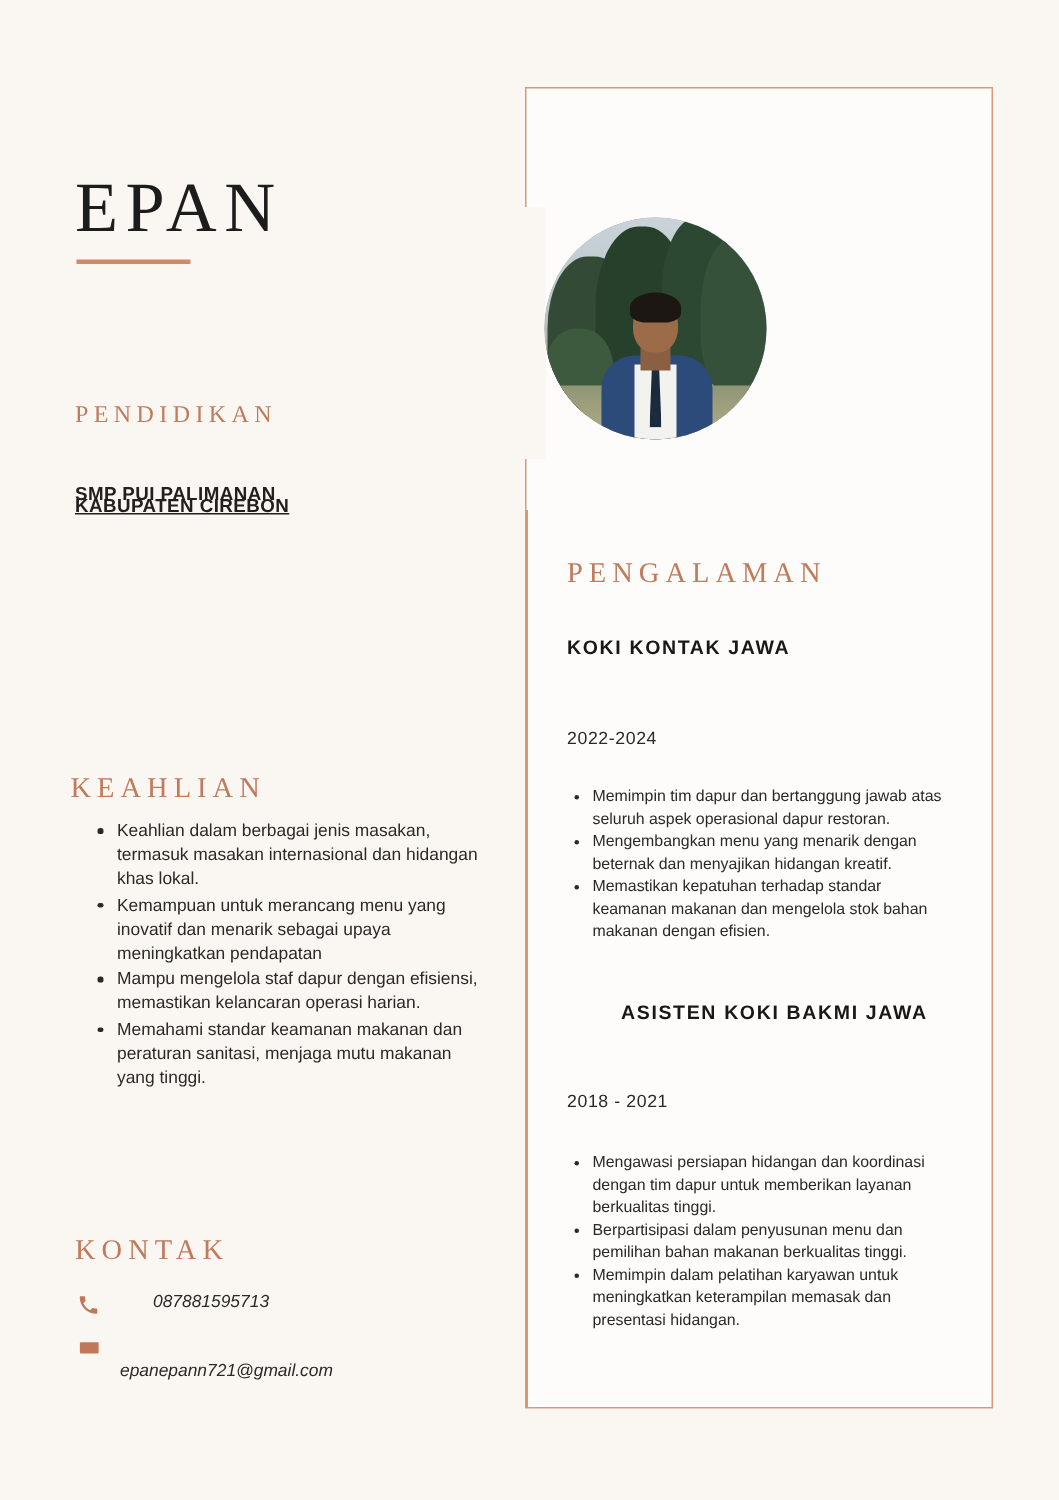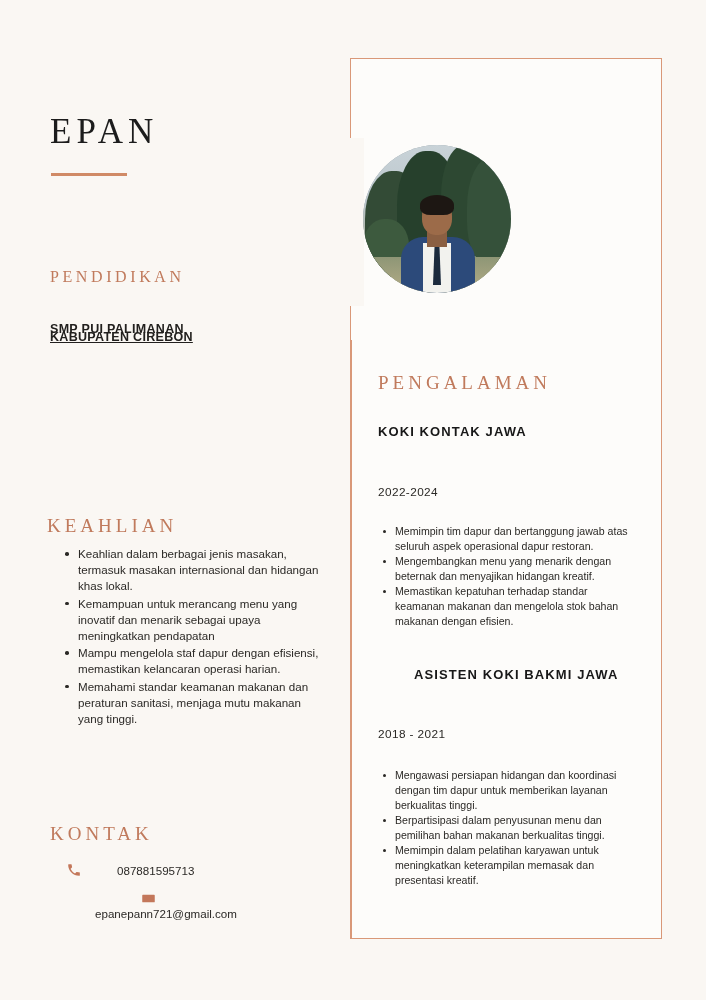--- a/index.html
+++ b/index.html
@@ -108,21 +108,21 @@
     top: 0;
     width: 280px;
     height: 1000px;
   }
 
   .name {
     position: absolute;
     left: 0;
     top: 112px;
     font-family: "Liberation Serif", serif;
-    font-size: 35px;
+    font-size: 47px;
     letter-spacing: 5px;
     color: #1c1c1c;
   }
   .name-rule {
     position: absolute;
     left: 1px;
     top: 173px;
     width: 76px;
     height: 3px;
     background: #d08a66;
@@ -170,23 +170,24 @@
     height: 3.5px;
     border-radius: 50%;
     background: #2b2926;
   }
   .skill-list { top: 546px; }
 
   .kontak-head { position: absolute; left: 0; top: 823px; }
 
   .contact-row {
     position: absolute;
-    left: 17px;
+    left: 2px;
     display: flex;
-    align-items: center;
+    align-items: flex-start;
+    font-style: italic;
   }
   .c-row1 { top: 861px; }
   .c-row2 { top: 889px; flex-direction: column; }
   .c-icon {
     width: 22px;
     height: 18px;
     display: flex;
     align-items: center;
     color: #c3775a;
   }
@@ -313,14 +314,14 @@
   <li>Memimpin tim dapur dan bertanggung jawab atas seluruh aspek operasional dapur restoran.</li>
   <li>Mengembangkan menu yang menarik dengan beternak dan menyajikan hidangan kreatif.</li>
   <li>Memastikan kepatuhan terhadap standar keamanan makanan dan mengelola stok bahan makanan dengan efisien.</li>
 </ul>
 
 <div class="job-title j2-title">ASISTEN KOKI BAKMI JAWA</div>
 <div class="job-date j2-date">2018 - 2021</div>
 <ul class="job-bullets j2-bul">
   <li>Mengawasi persiapan hidangan dan koordinasi dengan tim dapur untuk memberikan layanan berkualitas tinggi.</li>
   <li>Berpartisipasi dalam penyusunan menu dan pemilihan bahan makanan berkualitas tinggi.</li>
-  <li>Memimpin dalam pelatihan karyawan untuk meningkatkan keterampilan memasak dan presentasi kreatif.</li>
+  <li>Memimpin dalam pelatihan karyawan untuk meningkatkan keterampilan memasak dan presentasi hidangan.</li>
 </ul>
 
 </body></html>

